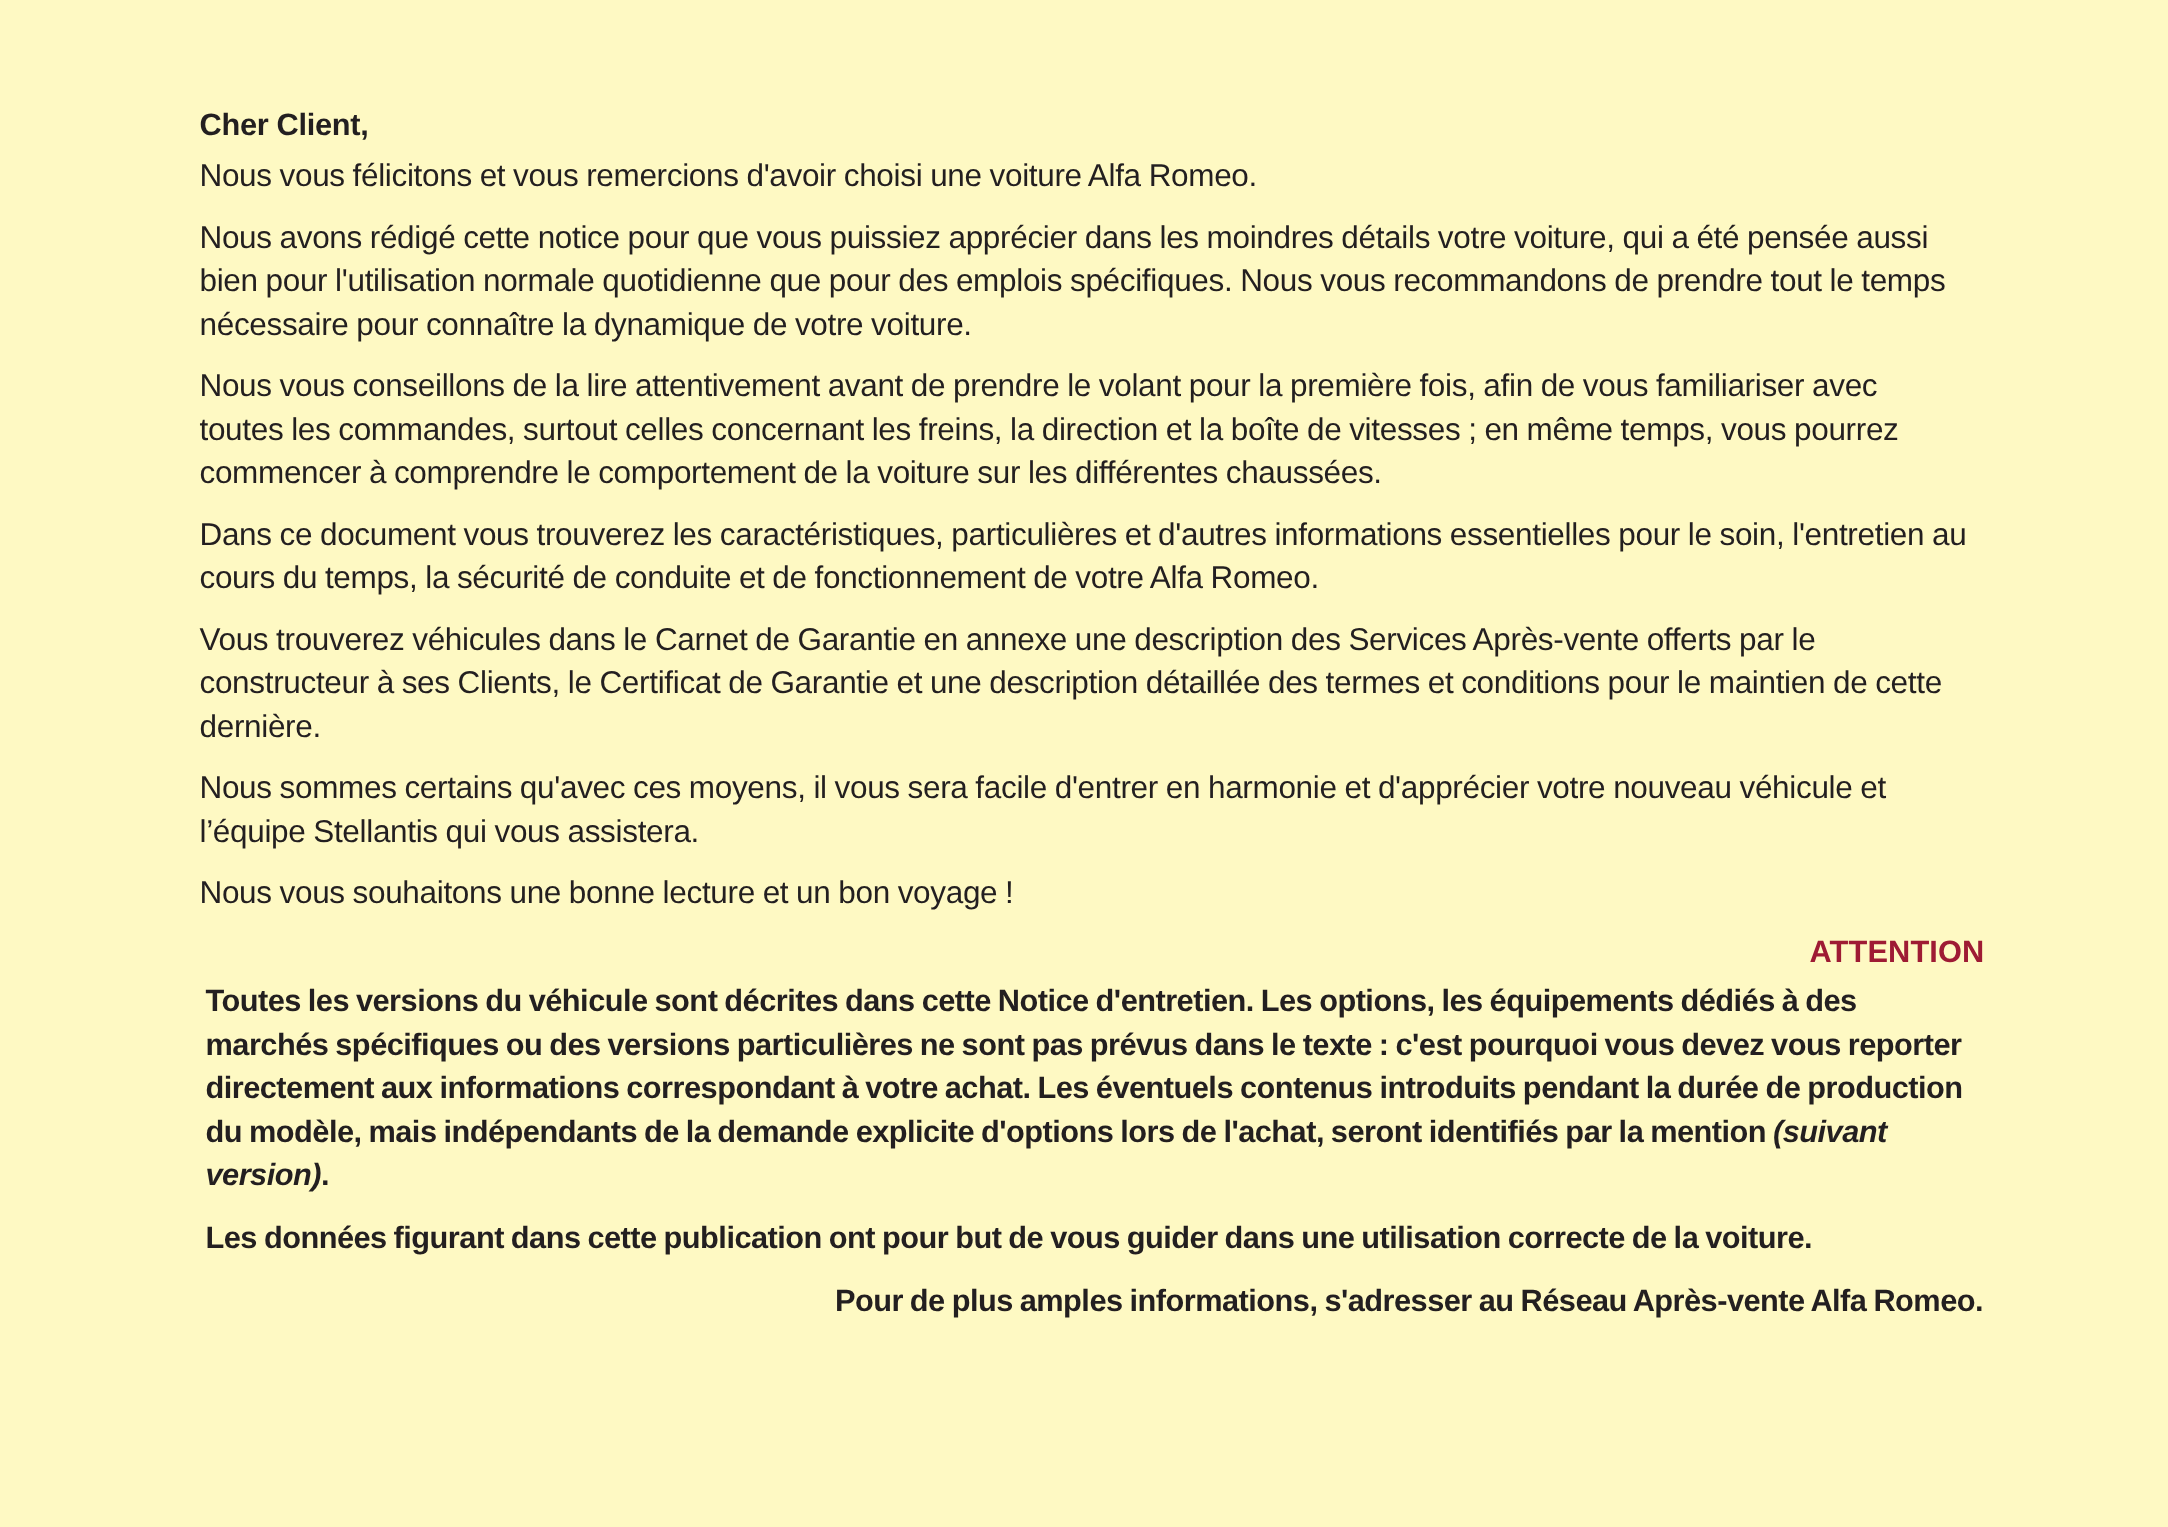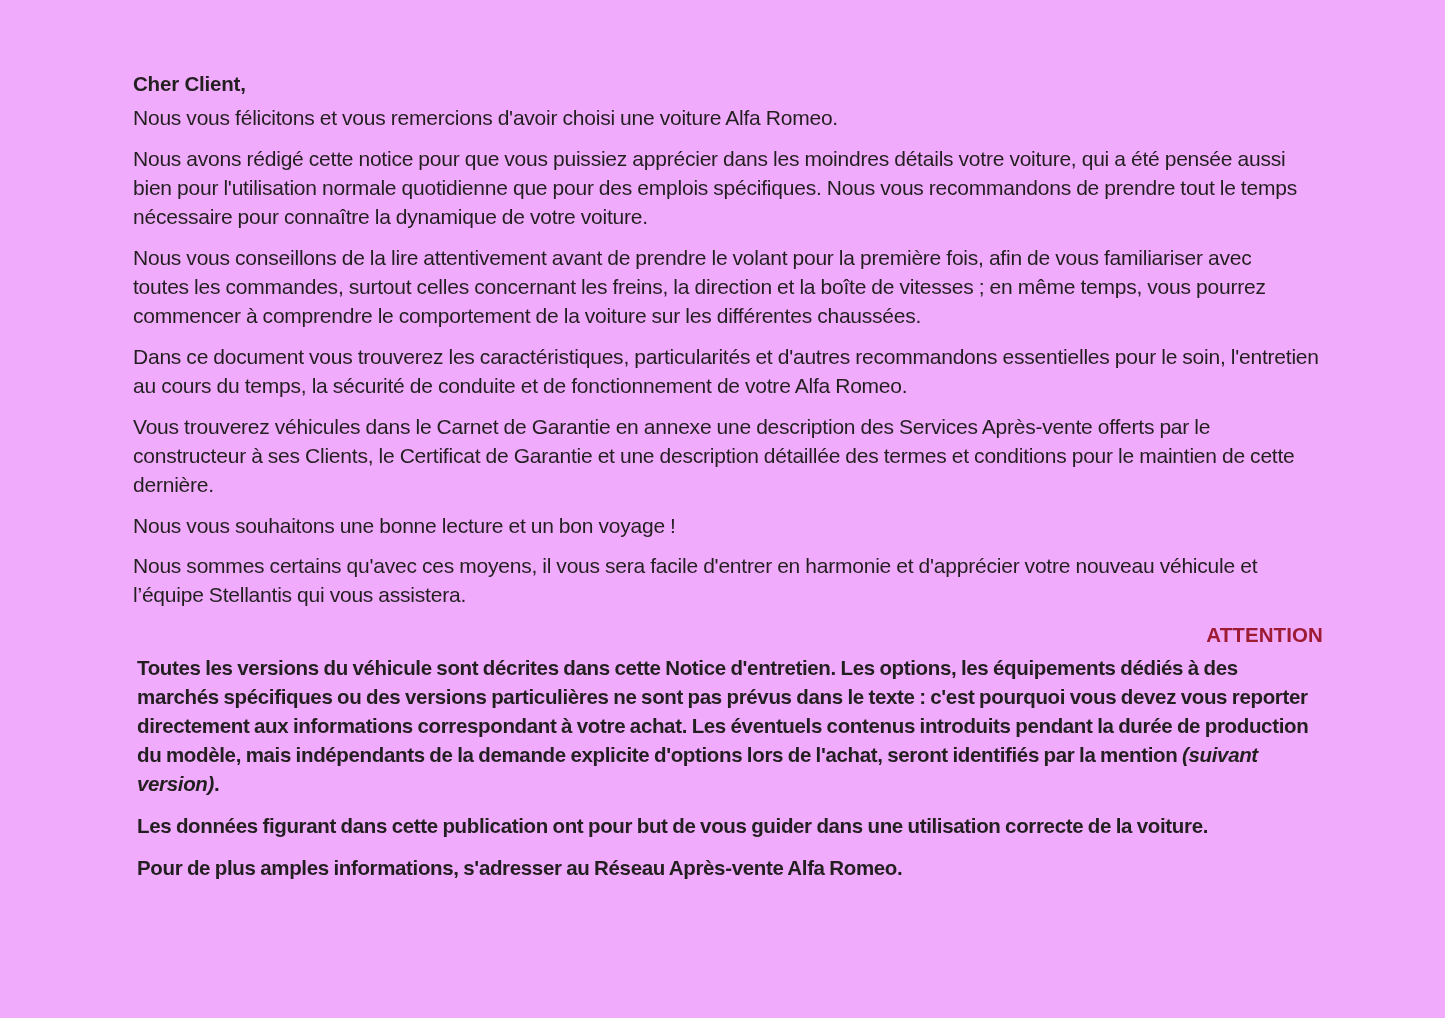--- a/index.html
+++ b/index.html
@@ -6,21 +6,21 @@
   html, body {
     margin: 0;
     padding: 0;
     background: #ffffff;
   }
 
   .page {
     position: relative;
     width: 1445px;
     height: 1018px;
-    background: #f0abfc;
+    background: #fef9c3;
     overflow: hidden;
     box-sizing: border-box;
   }
 
   .content {
     position: absolute;
     left: 133px;
     top: 70px;
     width: 1190px;
   }
@@ -75,20 +75,21 @@
     text-align: left;
   }
 
   .para-bold em {
     font-style: italic;
     font-weight: bold;
   }
 
   .para-bold:last-child {
     margin-bottom: 0;
+    text-align: right;
   }
 
   
   .w-full   { width: 1190px; }
   .w-narrow { width: 1178px; }
   .w-bold   { width: 1185px; }
 </style>
 </head>
 <body>
 
@@ -97,27 +98,27 @@
 
     <p class="salutation">Cher Client,</p>
 
     <p class="para w-full">Nous vous félicitons et vous remercions d'avoir choisi une voiture Alfa Romeo.</p>
 
     <p class="para w-full">Nous avons rédigé cette notice pour que vous puissiez apprécier dans les moindres détails votre voiture, qui a été pensée aussi bien pour l'utilisation normale quotidienne que pour des emplois spécifiques. Nous vous recommandons de prendre tout le temps nécessaire pour connaître la dynamique de votre voiture.</p>
 
 
     <p class="para w-narrow">Nous vous conseillons de la lire attentivement avant de prendre le volant pour la première fois, afin de vous familiariser avec toutes les commandes, surtout celles concernant les freins, la direction et la boîte de vitesses ; en même temps, vous pourrez commencer à comprendre le comportement de la voiture sur les différentes chaussées.</p>
 
-    <p class="para w-full">Dans ce document vous trouverez les caractéristiques, particularités et d'autres recommandons essentielles pour le soin, l'entretien au cours du temps, la sécurité de conduite et de fonctionnement de votre Alfa Romeo.</p>
+    <p class="para w-full">Dans ce document vous trouverez les caractéristiques, particulières et d'autres informations essentielles pour le soin, l'entretien au cours du temps, la sécurité de conduite et de fonctionnement de votre Alfa Romeo.</p>
 
     <p class="para w-narrow">Vous trouverez véhicules dans le Carnet de Garantie en annexe une description des Services Après-vente offerts par le constructeur à ses Clients, le Certificat de Garantie et une description détaillée des termes et conditions pour le maintien de cette dernière.</p>
 
+    <p class="para w-full">Nous sommes certains qu'avec ces moyens, il vous sera facile d'entrer en harmonie et d'apprécier votre nouveau véhicule et l’équipe Stellantis qui vous assistera.</p>
+
     <p class="para tight w-full">Nous vous souhaitons une bonne lecture et un bon voyage !</p>
-
-    <p class="para w-full">Nous sommes certains qu'avec ces moyens, il vous sera facile d'entrer en harmonie et d'apprécier votre nouveau véhicule et l’équipe Stellantis qui vous assistera.</p>
 
     <p class="attention-heading">ATTENTION</p>
 
     <p class="para-bold w-bold"><span>Toutes les versions du véhicule sont décrites dans cette Notice d'entretien. Les options, les équipements dédiés à des marchés spécifiques ou des versions particulières ne sont pas prévus dans le texte : c'est pourquoi vous devez vous reporter directement aux informations correspondant à votre achat. Les éventuels contenus introduits pendant la durée de production du modèle, mais indépendants de la demande explicite d'options lors de l'achat, seront identifiés par la mention </span><em>(suivant version)</em><span>.</span></p>
 
     <p class="para-bold w-bold">Les données figurant dans cette publication ont pour but de vous guider dans une utilisation correcte de la voiture.</p>
 
 
     <p class="para-bold w-bold">Pour de plus amples informations, s'adresser au Réseau Après-vente Alfa Romeo.</p>
 

